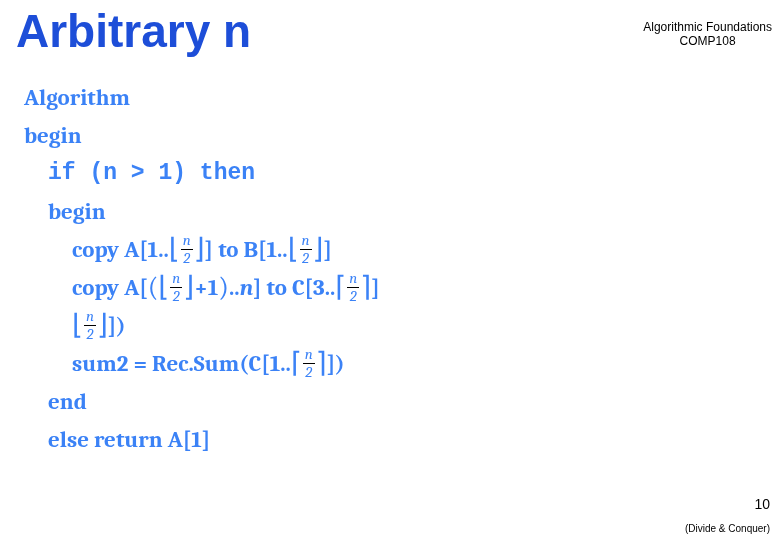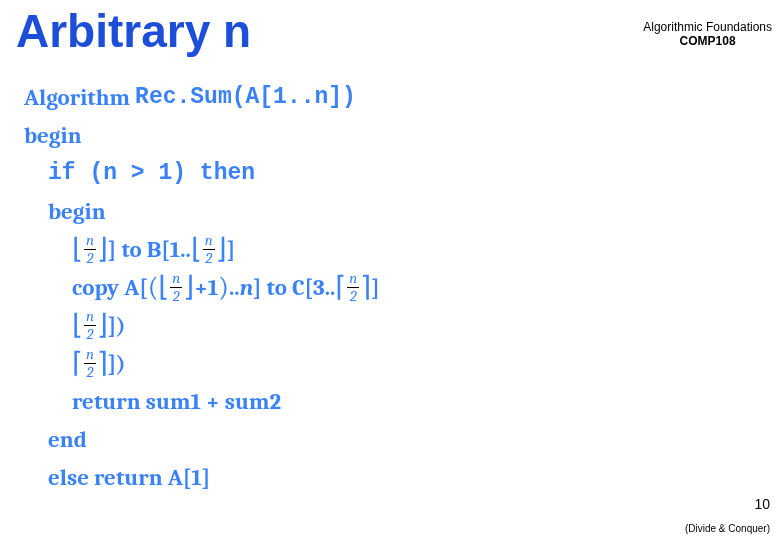--- a/index.html
+++ b/index.html
@@ -22,21 +22,21 @@
   .course-header {
     position: absolute;
     top: 2px;
     right: 8px;
     text-align: center;
     font-size: 12px;
     line-height: 1.2;
     color: #000;
   }
   .course-header .line1 { font-size: 12px; margin-top: 18px; }
-  .course-header .line2 { font-size: 12px; font-weight: bold; }
+  .course-header .line2 { font-size: 12px; }
   .algo {
     position: absolute;
     top: 78px;
     left: 24px;
     color: #3b82f6;
   }
   .algo .line {
     display: flex;
     align-items: center;
     height: 38px;
@@ -100,32 +100,32 @@
 <div class="course-header">
   <div class="line1">Algorithmic Foundations</div>
   <div class="line2">COMP108</div>
 </div>
 
 <div class="algo">
 
   <div class="line">
     <span class="b">Algorithm</span>
     <span>&nbsp;</span>
-    <span class="mono">Rec.Sum(A[1..n])</span>
   </div>
 
   <div class="line b">begin</div>
 
   <div class="line ind1">
     <span class="mono">if (n &gt; 1) then</span>
   </div>
 
   <div class="line ind1 b">begin</div>
 
   <div class="line ind2">
+    <span class="b">copy A[1..</span>
     <span class="floorL"></span>
     <span class="frac">
         <span class="num">n</span>
         <span class="den">2</span>
       </span>
     <span class="floorR"></span>
     <span class="b">] to B[1..</span>
     <span class="floorL"></span>
     <span class="frac">
         <span class="num">n</span>
@@ -162,30 +162,30 @@
     <span class="floorL"></span>
     <span class="frac">
         <span class="num">n</span>
         <span class="den">2</span>
       </span>
     <span class="floorR"></span>
     <span class="b">])</span>
   </div>
 
   <div class="line ind2">
+    <span class="b">sum2 = Rec.Sum(C[1..</span>
     <span class="ceilL"></span>
     <span class="frac">
         <span class="num">n</span>
         <span class="den">2</span>
       </span>
     <span class="ceilR"></span>
     <span class="b">])</span>
   </div>
 
-  <div class="line ind2 b">return sum1 + sum2</div>
 
   <div class="line ind1 b">end</div>
 
   <div class="line ind1 b">else return A[1]</div>
 
 </div>
 
 <div class="page-num">10</div>
 <div class="footer">(Divide &amp; Conquer)</div>
 

